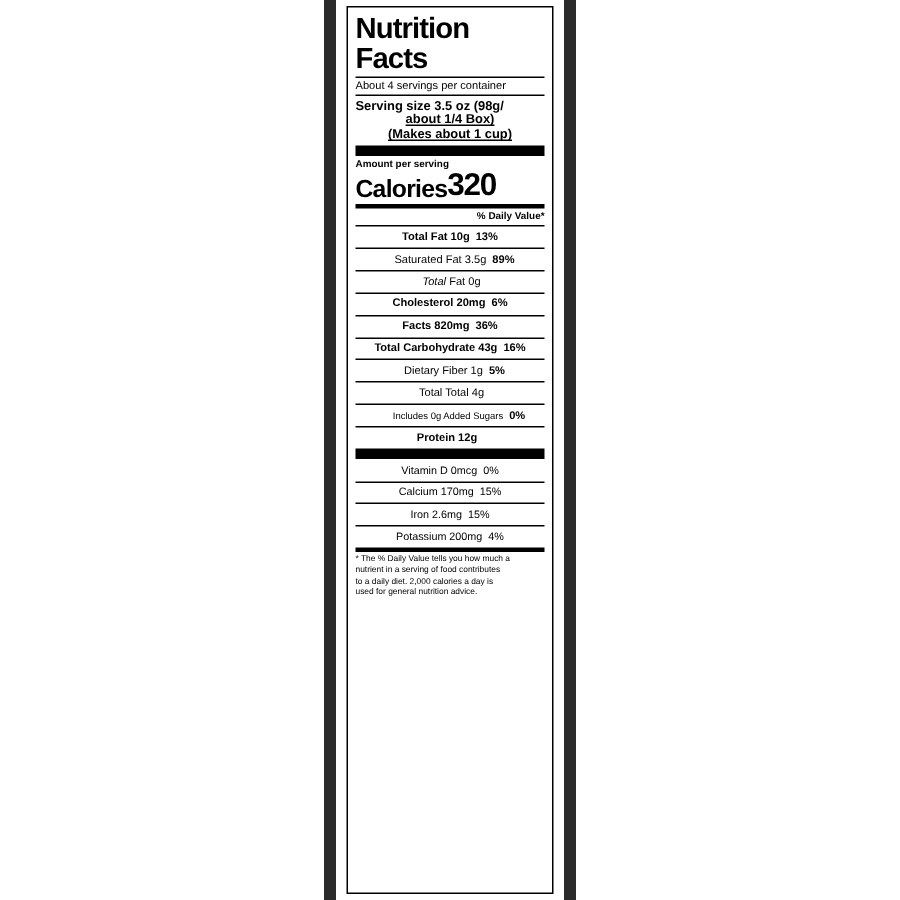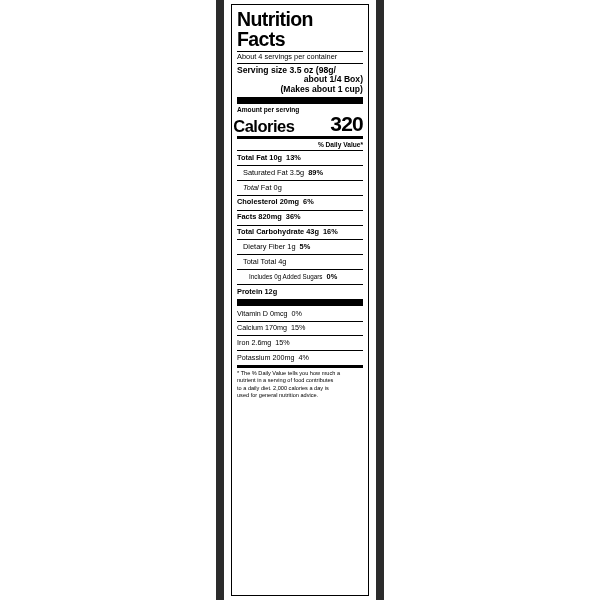--- a/index.html
+++ b/index.html
@@ -77,34 +77,33 @@
   }
 
   .serving-size {
     font-weight: bold;
     font-size: 8.6px;
     line-height: 1.16;
     margin-bottom: 1px;
   }
   .serving-size .ln2,
   .serving-size .ln3,
-  .serving-size .ln4 { display: block; text-align: right; }
+  .serving-size .ln4 { display: block; text-align: center; text-decoration: underline; }
 
   .amount-per {
     font-weight: bold;
     font-size: 6.6px;
     margin-top: 1px;
   }
 
   .cal-row {
     display: flex;
     align-items: flex-end;
-    justify-content: flex-end;
+    justify-content: flex-start;
     margin: -1px 0 1px 0;
-    gap: 36px;
   }
   .cal-label {
     font-weight: bold;
     font-size: 16.5px;
     letter-spacing: -0.5px;
     line-height: 1;
   }
   .cal-value {
     font-weight: bold;
     font-size: 21px;
@@ -114,21 +113,21 @@
 
   .dv-header {
     text-align: right;
     font-weight: bold;
     font-size: 6.6px;
     margin: 1px 0 0 0;
   }
 
   .row {
     display: flex;
-    justify-content: flex-start;
+    justify-content: center;
     align-items: baseline;
     font-size: 7.4px;
     padding: 1.2px 0 1.2px 0;
   }
   .row .nm { padding-right: 4px; }
   .row .pct { font-weight: bold; white-space: nowrap; }
   .row.b .nm { font-weight: bold; }
   .indent1 { padding-left: 6px; }
   .indent2 { padding-left: 12px; }
   .italic { font-style: italic; }

